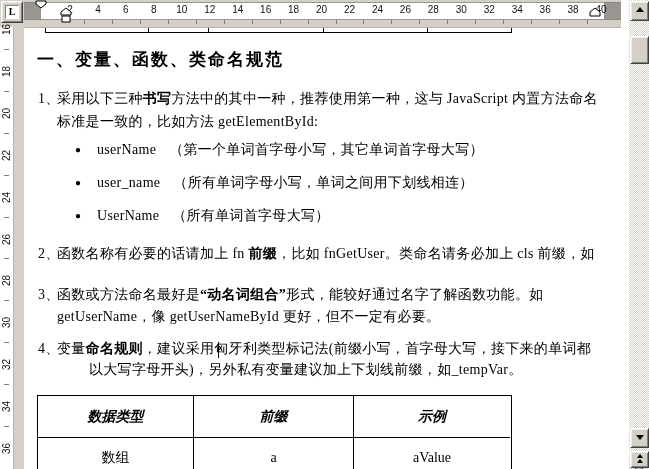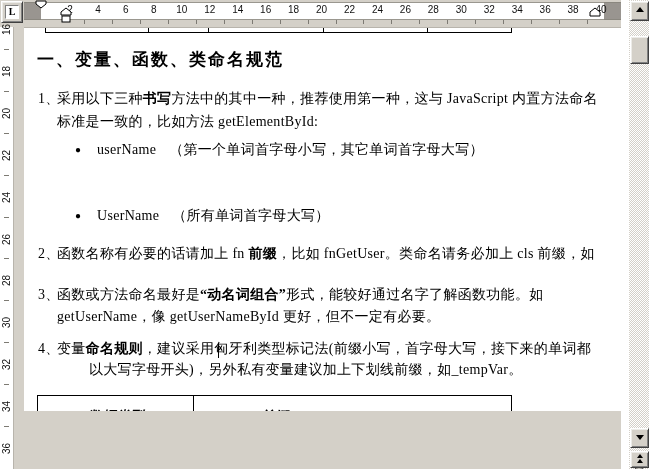--- a/index.html
+++ b/index.html
@@ -26,21 +26,21 @@
   
   #tabbtn{position:absolute;left:1px;top:1px;width:20px;height:20px;background:var(--chrome);
     border:1px solid;border-color:var(--bevel-hi) var(--bevel-dark) var(--bevel-dark) var(--bevel-hi);
     box-shadow:inset 1px 1px 0 #ecebe7, inset -1px -1px 0 var(--bevel-lo);}
   #tabbtn .inner{position:absolute;left:3px;top:3px;width:12px;height:12px;background:var(--page);
     border:1px solid;border-color:var(--bevel-lo) var(--bevel-hi) var(--bevel-hi) var(--bevel-lo);
     font-family:"Liberation Serif", serif;font-weight:bold;font-size:10px;line-height:12px;text-align:center;color:#000;}
   
   .marker{position:absolute;}
   
-  #page{position:absolute;left:24px;top:28px;width:605px;height:383px;background:var(--page);overflow:hidden;
+  #page{position:absolute;left:24px;top:28px;width:605px;height:441px;background:var(--page);overflow:hidden;
         font-family:"Liberation Serif", serif;color:var(--ink);}
   .line{position:absolute;font-size:14px;line-height:16px;white-space:nowrap;letter-spacing:0.3px;}
   b,.bold{font-weight:bold;text-align:right;}
   #heading{position:absolute;left:13px;top:20px;font-family:"Liberation Sans", sans-serif;
            font-weight:bold;font-size:17px;letter-spacing:2px;white-space:nowrap;}
   .pnum{display:inline-block;width:19px;}
   .bullet-glyph{display:inline-block;width:22px;font-size:10px;vertical-align:1px;}
   .bullet-desc{margin-left:13px;}
   
   #toptable{position:absolute;left:21px;top:-1px;width:467px;height:5px;border-bottom:1px solid #000;}
@@ -137,20 +137,23 @@
     <div id="heading">一、变量、函数、类命名规范</div>
 
     <div class="line" style="left:14px;top:63px;">
       <span class="pnum">1、</span><span>采用以下三种</span><b>书写</b><span>方法中的其中一种，推荐使用第一种，这与 JavaScript 内置方法命名</span>
     </div>
     <div class="line" style="left:33px;top:86px;">标准是一致的，比如方法 getElementById:</div>
 
     <div class="line" style="left:51px;top:114px;">
       <span class="bullet-glyph">●</span><span>userName</span><span class="bullet-desc">（第一个单词首字母小写，其它单词首字母大写）</span>
     </div>
+    <div class="line" style="left:51px;top:147px;">
+      <span class="bullet-glyph">●</span><span>user_name</span><span class="bullet-desc">（所有单词字母小写，单词之间用下划线相连）</span>
+    </div>
     <div class="line" style="left:51px;top:180px;">
       <span class="bullet-glyph">●</span><span>UserName</span><span class="bullet-desc">（所有单词首字母大写）</span>
     </div>
 
     <div class="line" style="left:14px;top:218px;">
       <span class="pnum">2、</span><span>函数名称有必要的话请加上 fn </span><b>前缀</b><span>，比如 fnGetUser。类命名请务必加上 cls 前缀，如</span>
     </div>
 
     <div class="line" style="left:14px;top:259px;">
       <span class="pnum">3、</span><span>函数或方法命名最好是</span><b>“动名词组合”</b><span>形式，能较好通过名字了解函数功能。如</span>
@@ -161,20 +164,21 @@
       <span class="pnum">4、</span><span>变量</span><b>命名规则</b><span>，建议采用匈牙利类型标记法(前缀小写，首字母大写，接下来的单词都</span>
     </div>
     <div class="line" style="left:33px;top:334px;margin-left:32px;">以大写字母开头)，另外私有变量建议加上下划线前缀，如_tempVar。</div>
 
     <div id="caret"></div>
 
     <div id="ntable">
       <div class="tr head">
         <div class="td">数据类型</div>
         <div class="td">前缀</div>
+        <div class="td">示例</div>
       </div>
       <div class="tr body">
         <div class="td">数组</div>
         <div class="td">a</div>
         <div class="td">aValue</div>
       </div>
     </div>
   </div>
 
   <div id="rightedge"></div>

